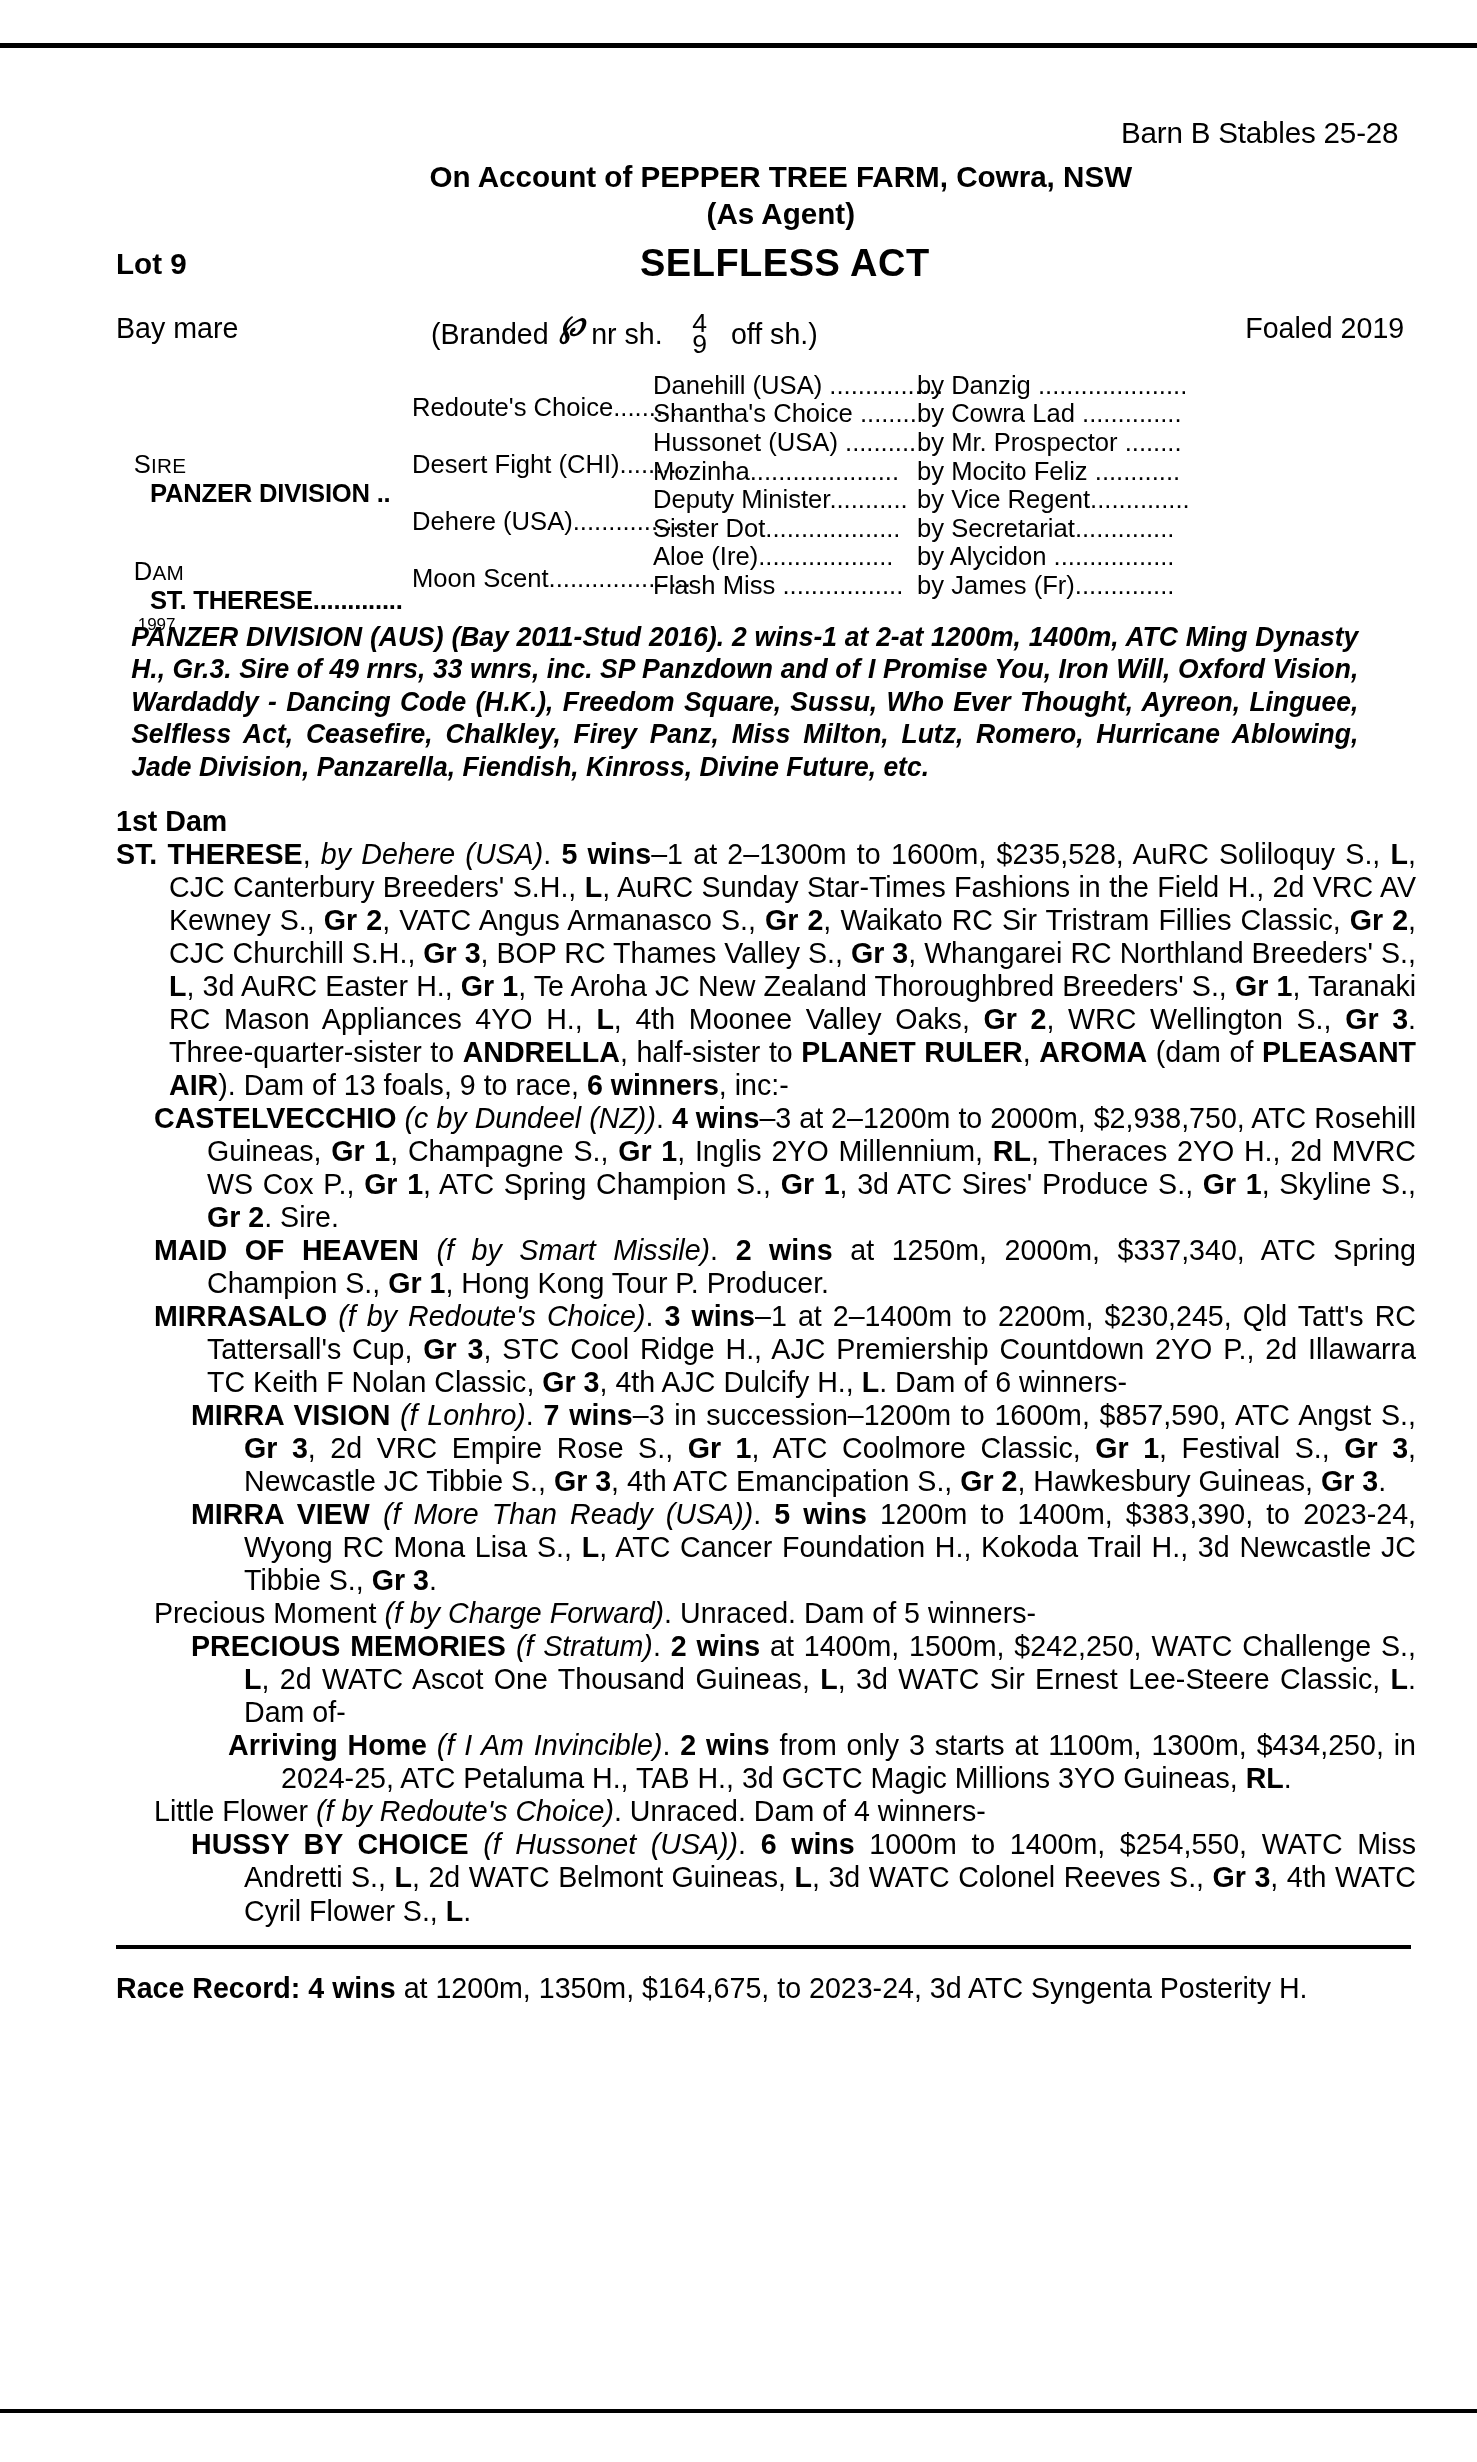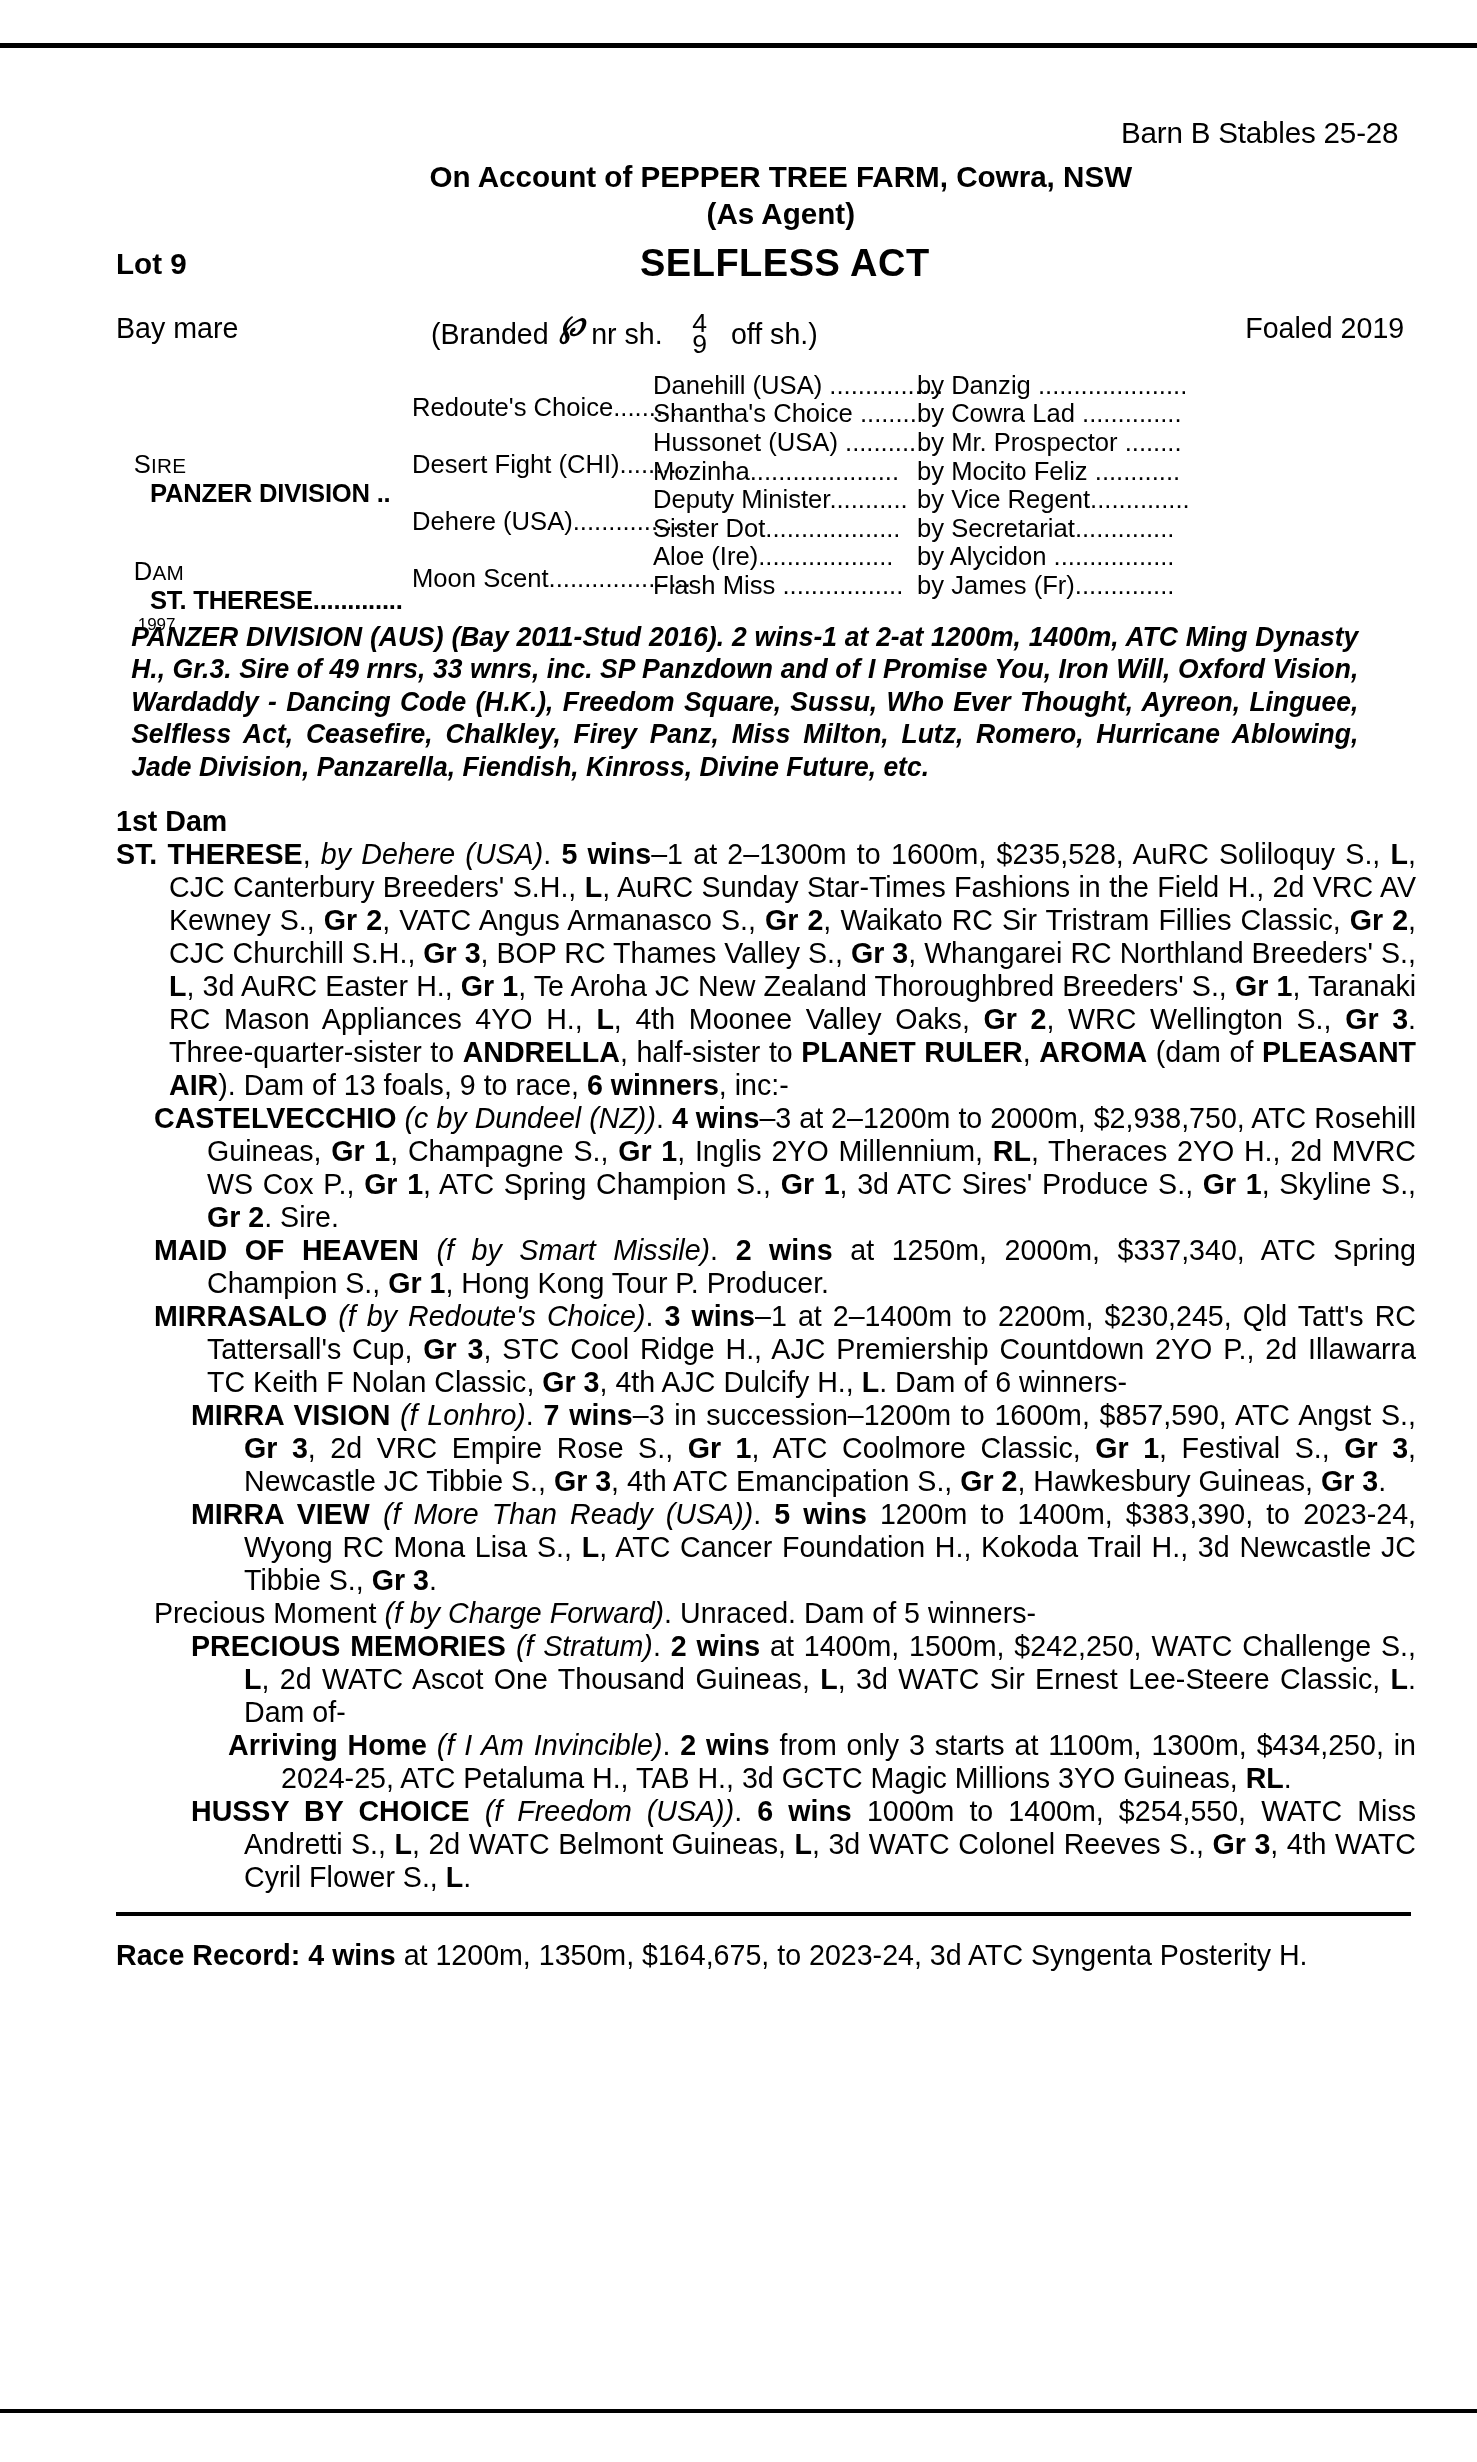--- a/index.html
+++ b/index.html
@@ -350,21 +350,22 @@
     <div id="entries">
         <div class="entry lvl0"><b>ST. THERESE</b>, <i>by Dehere (USA)</i>. <b>5 wins</b>–1 at 2–1300m to 1600m, $235,528, AuRC Soliloquy S., <b>L</b>, CJC Canterbury Breeders' S.H., <b>L</b>, AuRC Sunday Star-Times Fashions in the Field H., 2d VRC AV Kewney S., <b>Gr 2</b>, VATC Angus Armanasco S., <b>Gr 2</b>, Waikato RC Sir Tristram Fillies Classic, <b>Gr 2</b>, CJC Churchill S.H., <b>Gr 3</b>, BOP RC Thames Valley S., <b>Gr 3</b>, Whangarei RC Northland Breeders' S., <b>L</b>, 3d AuRC Easter H., <b>Gr 1</b>, Te Aroha JC New Zealand Thoroughbred Breeders' S., <b>Gr 1</b>, Taranaki RC Mason Appliances 4YO H., <b>L</b>, 4th Moonee Valley Oaks, <b>Gr 2</b>, WRC Wellington S., <b>Gr 3</b>. Three-quarter-sister to <b>ANDRELLA</b>, half-sister to <b>PLANET RULER</b>, <b>AROMA</b> (dam of <b>PLEASANT AIR</b>). Dam of 13 foals, 9 to race, <b>6 winners</b>, inc:-</div>
         <div class="entry lvl1"><b>CASTELVECCHIO</b> <i>(c by Dundeel (NZ))</i>. <b>4 wins</b>–3 at 2–1200m to 2000m, $2,938,750, ATC Rosehill Guineas, <b>Gr 1</b>, Champagne S., <b>Gr 1</b>, Inglis 2YO Millennium, <b>RL</b>, Theraces 2YO H., 2d MVRC WS Cox P., <b>Gr 1</b>, ATC Spring Champion S., <b>Gr 1</b>, 3d ATC Sires' Produce S., <b>Gr 1</b>, Skyline S., <b>Gr 2</b>. Sire.</div>
         <div class="entry lvl1"><b>MAID OF HEAVEN</b> <i>(f by Smart Missile)</i>. <b>2 wins</b> at 1250m, 2000m, $337,340, ATC Spring Champion S., <b>Gr 1</b>, Hong Kong Tour P. Producer.</div>
         <div class="entry lvl1"><b>MIRRASALO</b> <i>(f by Redoute's Choice)</i>. <b>3 wins</b>–1 at 2–1400m to 2200m, $230,245, Qld Tatt's RC Tattersall's Cup, <b>Gr 3</b>, STC Cool Ridge H., AJC Premiership Countdown 2YO P., 2d Illawarra TC Keith F Nolan Classic, <b>Gr 3</b>, 4th AJC Dulcify H., <b>L</b>. Dam of 6 winners-</div>
         <div class="entry lvl2"><b>MIRRA VISION</b> <i>(f Lonhro)</i>. <b>7 wins</b>–3 in succession–1200m to 1600m, $857,590, ATC Angst S., <b>Gr 3</b>, 2d VRC Empire Rose S., <b>Gr 1</b>, ATC Coolmore Classic, <b>Gr 1</b>, Festival S., <b>Gr 3</b>, Newcastle JC Tibbie S., <b>Gr 3</b>, 4th ATC Emancipation S., <b>Gr 2</b>, Hawkesbury Guineas, <b>Gr 3</b>.</div>
         <div class="entry lvl2"><b>MIRRA VIEW</b> <i>(f More Than Ready (USA))</i>. <b>5 wins</b> 1200m to 1400m, $383,390, to 2023-24, Wyong RC Mona Lisa S., <b>L</b>, ATC Cancer Foundation H., Kokoda Trail H., 3d Newcastle JC Tibbie S., <b>Gr 3</b>.</div>
         <div class="entry lvl1">Precious Moment <i>(f by Charge Forward)</i>. Unraced. Dam of 5 winners-</div>
         <div class="entry lvl2"><b>PRECIOUS MEMORIES</b> <i>(f Stratum)</i>. <b>2 wins</b> at 1400m, 1500m, $242,250, WATC Challenge S., <b>L</b>, 2d WATC Ascot One Thousand Guineas, <b>L</b>, 3d WATC Sir Ernest Lee-Steere Classic, <b>L</b>. Dam of-</div>
         <div class="entry lvl3"><b>Arriving Home</b> <i>(f I Am Invincible)</i>. <b>2 wins</b> from only 3 starts at 1100m, 1300m, $434,250, in 2024-25, ATC Petaluma H., TAB H., 3d GCTC Magic Millions 3YO Guineas, <b>RL</b>.</div>
-        <div class="entry lvl2"><b>HUSSY BY CHOICE</b> <i>(f Freedom (USA))</i>. <b>6 wins</b> 1000m to 1400m, $254,550, WATC Miss Andretti S., <b>L</b>, 2d WATC Belmont Guineas, <b>L</b>, 3d WATC Colonel Reeves S., <b>Gr 3</b>, 4th WATC Cyril Flower S., <b>L</b>.</div>
+        <div class="entry lvl1">Little Flower <i>(f by Redoute's Choice)</i>. Unraced. Dam of 4 winners-</div>
+        <div class="entry lvl2"><b>HUSSY BY CHOICE</b> <i>(f Hussonet (USA))</i>. <b>6 wins</b> 1000m to 1400m, $254,550, WATC Miss Andretti S., <b>L</b>, 2d WATC Belmont Guineas, <b>L</b>, 3d WATC Colonel Reeves S., <b>Gr 3</b>, 4th WATC Cyril Flower S., <b>L</b>.</div>
       </div>
 
     <div class="rule-inner"></div>
 
     <div class="race-record" id="race-record"><b>Race Record: 4 wins</b> at 1200m, 1350m, $164,675, to 2023-24, 3d ATC Syngenta Posterity H.</div>
 
   </div>
 </div>
 
 

